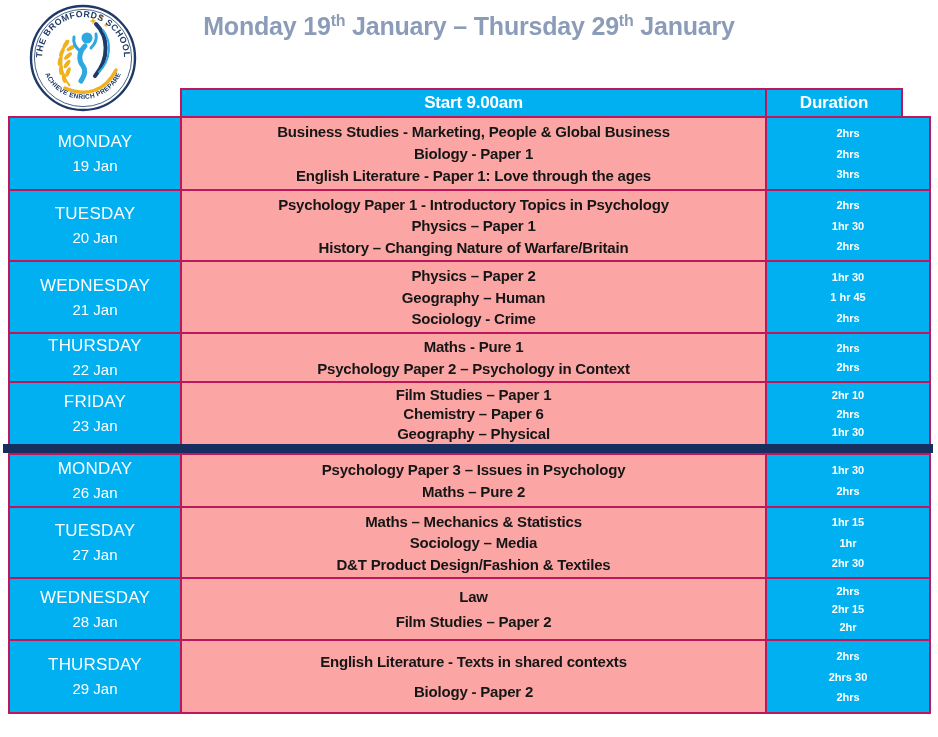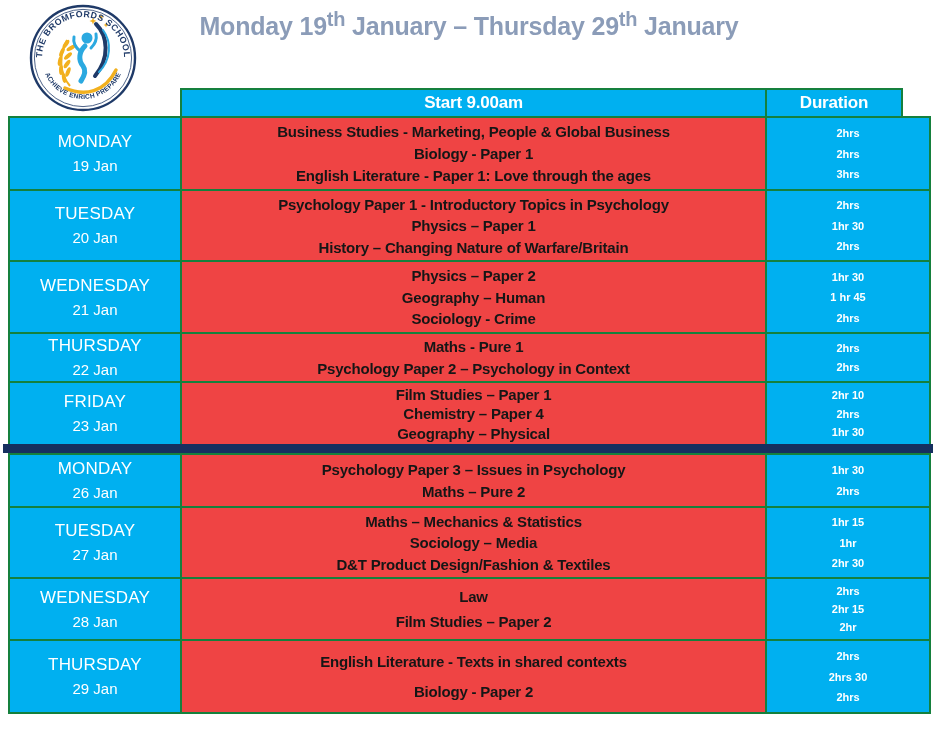--- a/index.html
+++ b/index.html
@@ -8,44 +8,44 @@
     width: 938px; height: 737px;
     font-family: "Liberation Sans", "DejaVu Sans", sans-serif;
     overflow: hidden; position: relative;
   }
   
   .page-header { position: relative; height: 88px; }
   .logo-wrap { position: absolute; left: 29px; top: 4px; width: 108px; height: 108px; z-index: 3; }
   .titles { text-align: center; padding-top: 8px; color: #8B9CB8; font-weight: bold; letter-spacing: -0.2px; }
   .title-line1 { font-size: 25px; line-height: 31px; }
   .title-line2 { font-size: 25px; line-height: 36px; }
-  .sup { font-size: 20px; vertical-align: super; line-height: 0; }
+  .sup { font-size: 16px; vertical-align: super; line-height: 0; }
   
   .tbl { margin-left: 8px; width: 923px; position: relative; }
   .hdr { display: flex; height: 30px; }
   .hdr-spacer { width: 172px; }
-  .cell { border: 2px solid #15803d; }
+  .cell { border: 2px solid #be185d; }
   .cyan { background: #00B0F0; color: #ffffff; }
   .hdr-start {
     width: 587px; display: flex; align-items: center; justify-content: center;
     font-weight: bold; font-size: 17px; letter-spacing: -0.2px;
   }
   .hdr-dur {
     width: 138px; margin-left: -2px; display: flex; align-items: center; justify-content: center;
     font-weight: bold; font-size: 17px; letter-spacing: -0.2px;
   }
   .row { display: flex; margin-top: -2px; }
   .day-cell {
     width: 174px; display: flex; flex-direction: column; align-items: center; justify-content: center;
     font-weight: normal; text-align: center;
   }
   .day-name { font-size: 17px; line-height: 25px; letter-spacing: 0.2px; }
   .day-date { font-size: 15px; line-height: 24px; }
   .subj-cell {
-    width: 587px; margin-left: -2px; background: #ef4444;
+    width: 587px; margin-left: -2px; background: #fca5a5;
     display: flex; flex-direction: column; justify-content: space-evenly;
     text-align: center; font-weight: bold; color: #161616; font-size: 15px; letter-spacing: -0.2px;
   }
   .dur-cell {
     width: 166px; margin-left: -2px;
     display: flex; flex-direction: column; justify-content: space-evenly;
     text-align: center; font-weight: bold; font-size: 11px;
   }
   .h75 { height: 75px; } .h73 { height: 73px; } .h74 { height: 74px; }
   .h51 { height: 51px; } .h65 { height: 65px; } .h54 { height: 55px; } .h64 { height: 64px; }
@@ -186,21 +186,21 @@
     </div>
   </div>
 
   <div class="row">
     <div class="cell cyan day-cell h65">
       <div class="day-name">FRIDAY</div>
       <div class="day-date">23 Jan</div>
     </div>
     <div class="cell subj-cell h65">
       <div>Film Studies – Paper 1</div>
-      <div>Chemistry – Paper 4</div>
+      <div>Chemistry – Paper 6</div>
       <div>Geography – Physical</div>
     </div>
     <div class="cell cyan dur-cell h65">
       <div>2hr 10</div>
       <div>2hrs</div>
       <div>1hr 30</div>
     </div>
   </div>
 
   <div class="week-divider"></div>

